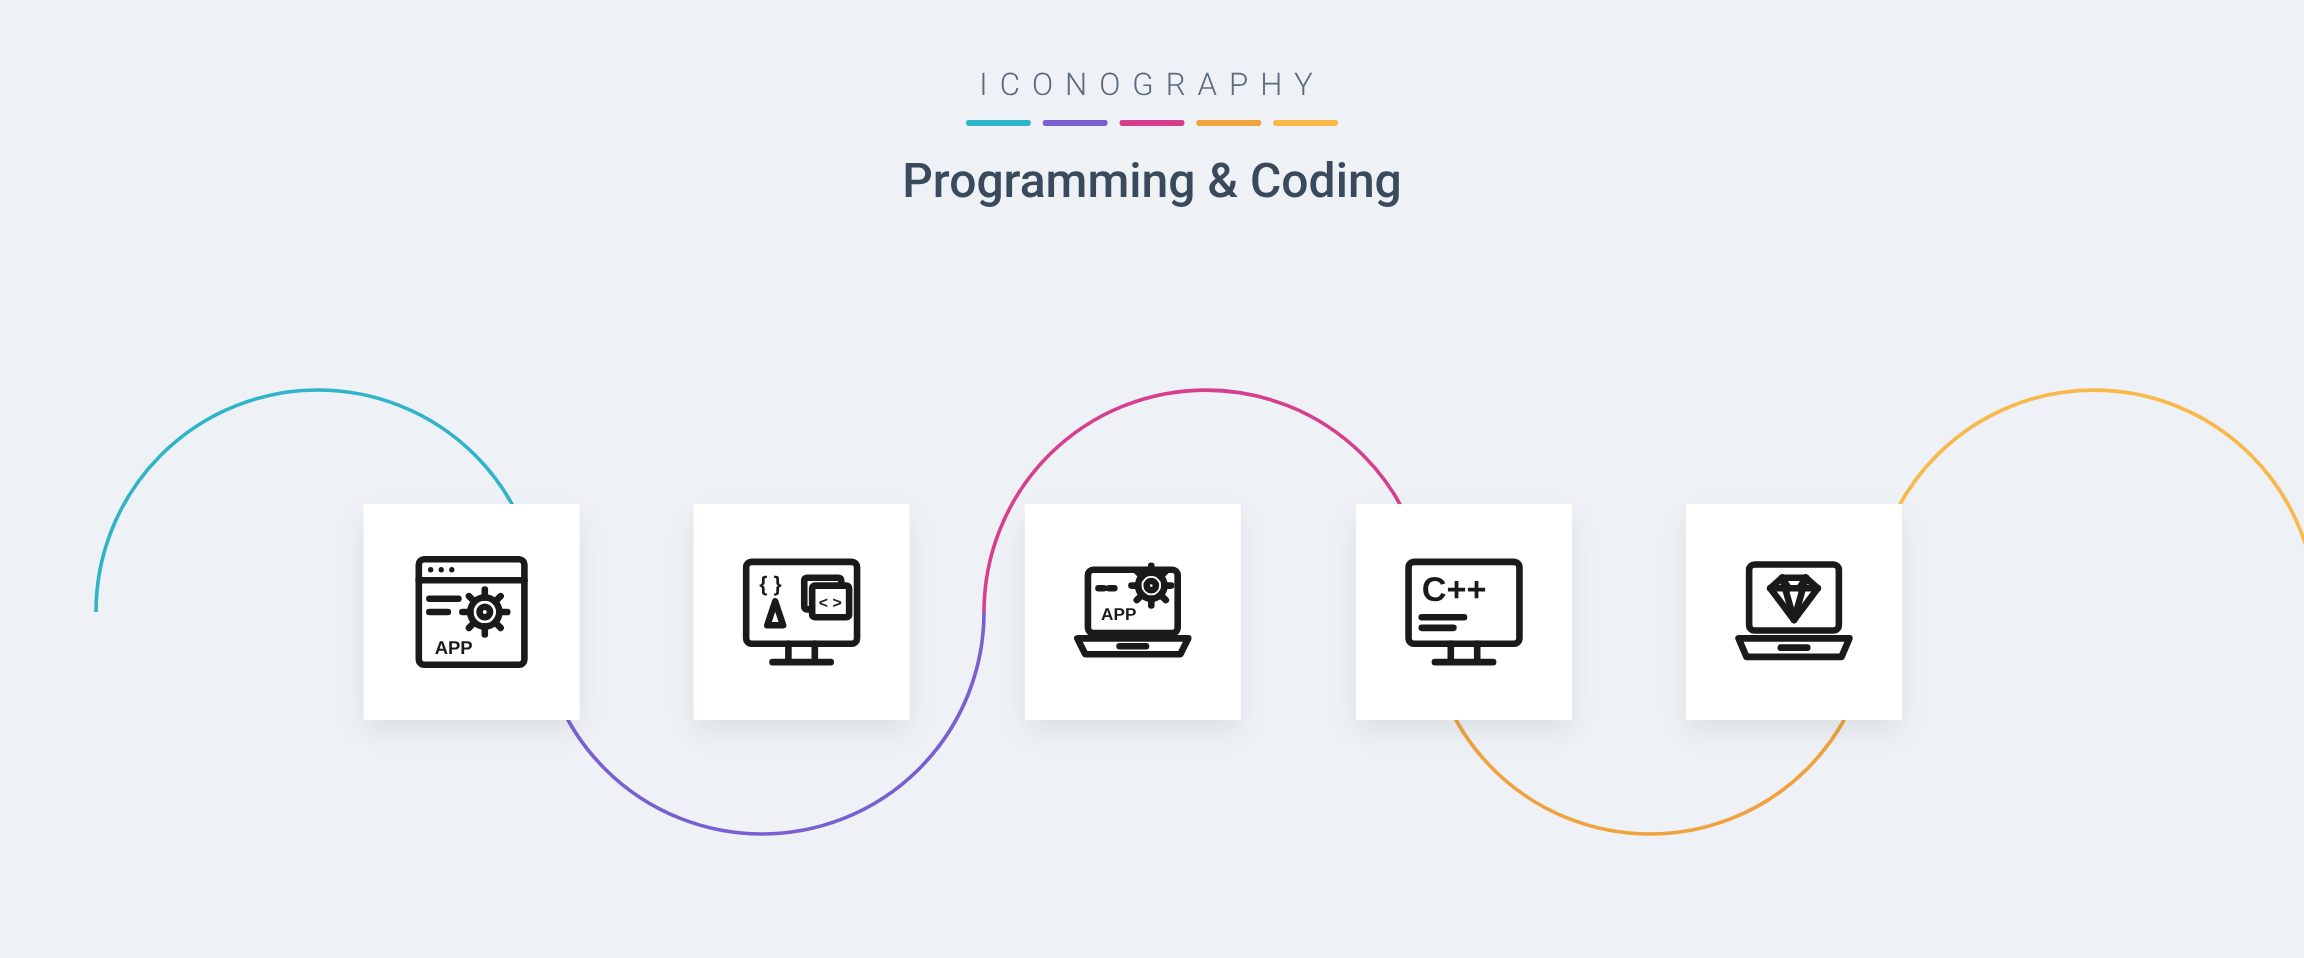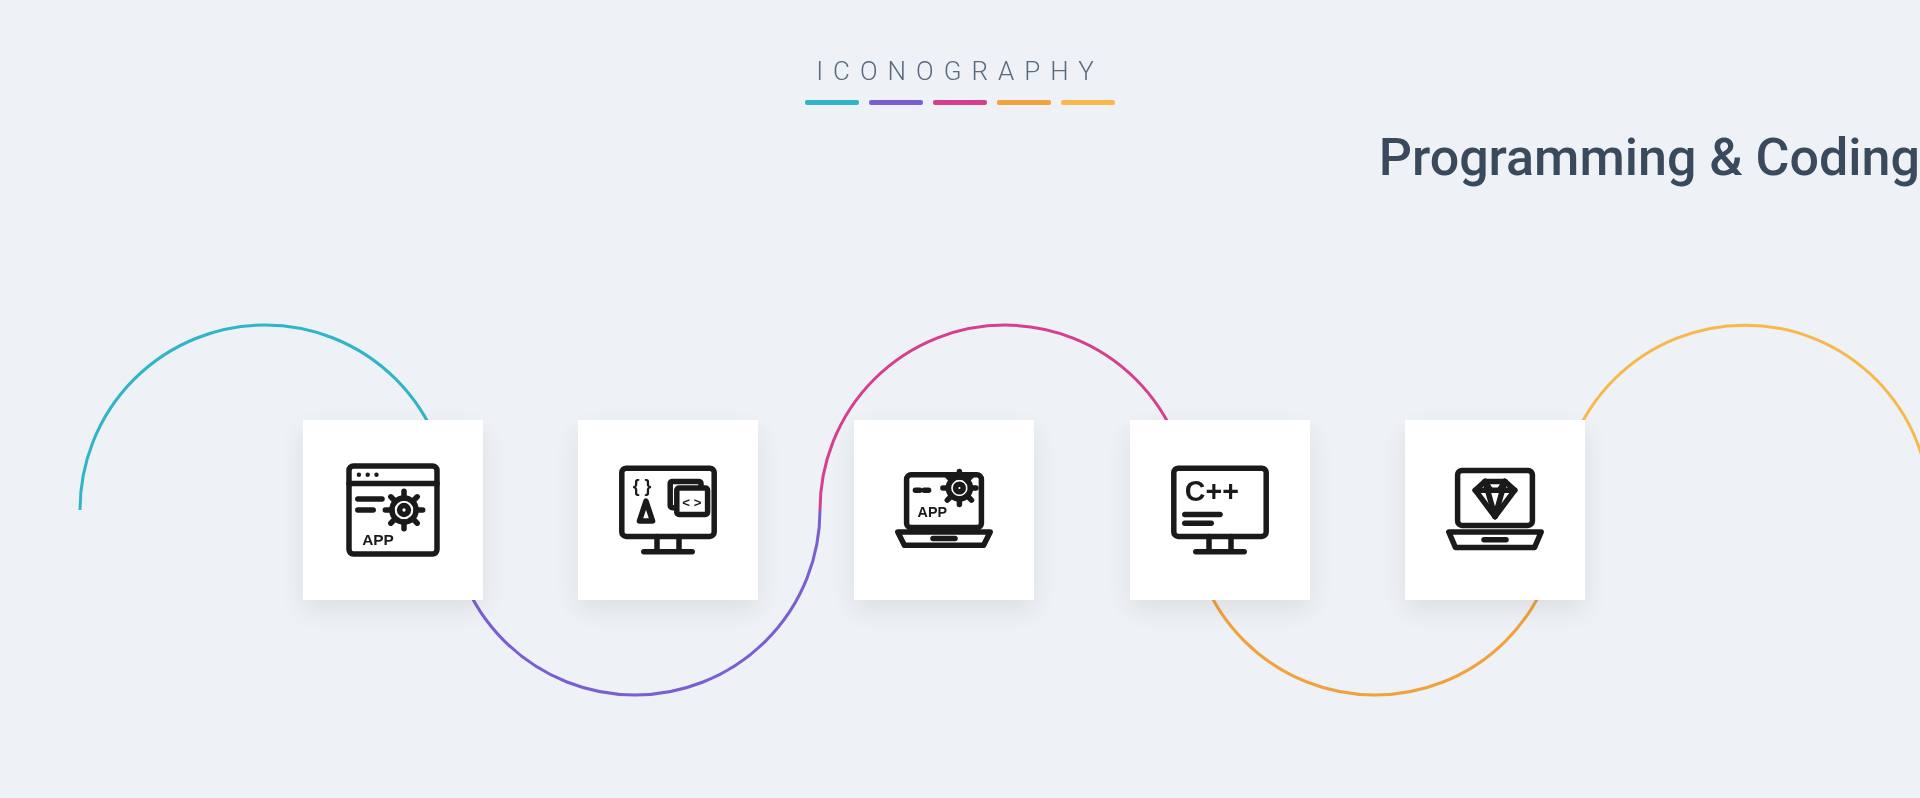--- a/index.html
+++ b/index.html
@@ -43,24 +43,23 @@
     justify-content: center;
     gap: 10px;
   }
   .bars span {
     display: block;
     width: 54px; height: 5px;
     border-radius: 2px;
   }
   .title {
     margin-top: 22px;
-    font-size: 52px;
+    font-size: 40px;
     font-weight: 500;
     color: var(--text-dark);
-    text-align: right;
   }
 
   .canvas {
     position: absolute;
     left: 0; top: 0;
     width: 1920px; height: 798px;
     pointer-events: none;
   }
 
   .tile {

